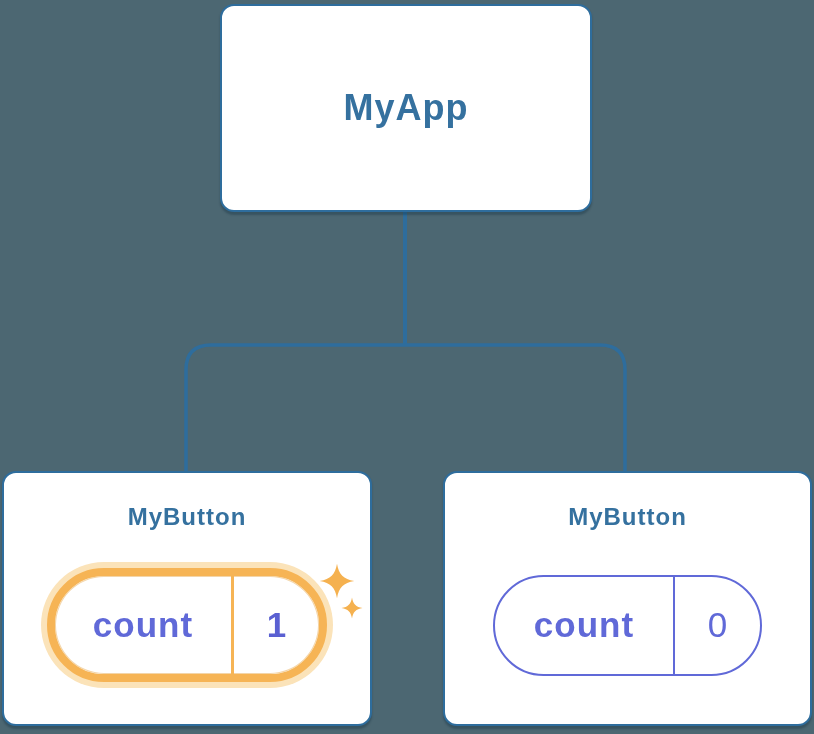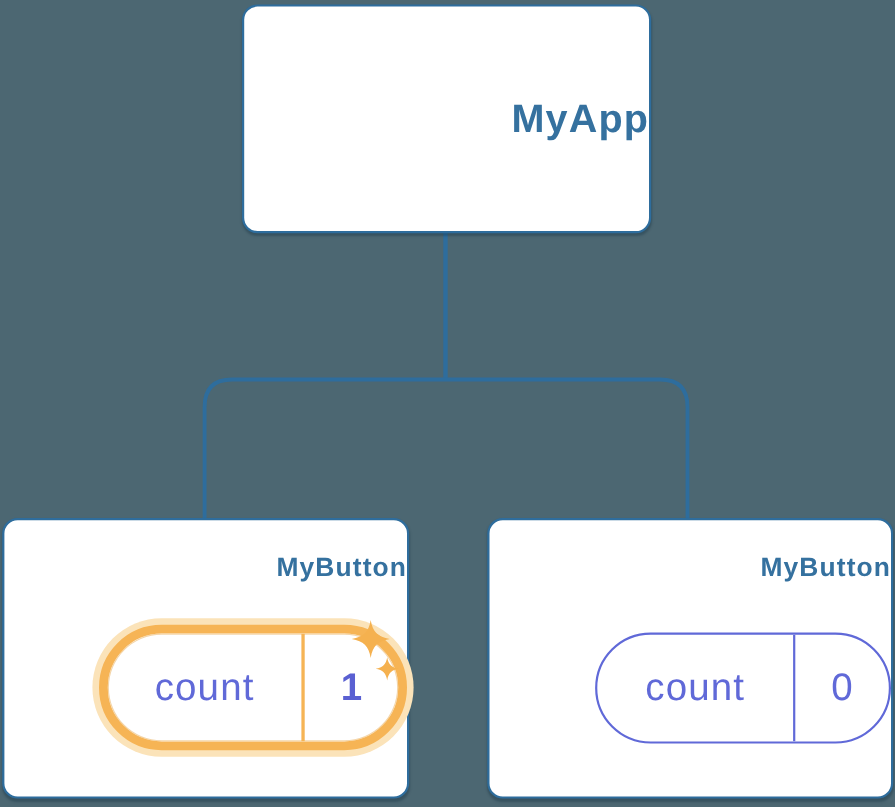--- a/index.html
+++ b/index.html
@@ -13,21 +13,21 @@
   .connector-svg { position: absolute; left: 0; top: 0; }
   .node {
     position: absolute;
     background: #ffffff;
     border: 2.5px solid #2e6d9d;
     border-radius: 14px;
     box-sizing: border-box;
     box-shadow: 0 2.5px 2px rgba(17,45,62,0.35);
     display: flex;
     flex-direction: column;
-    align-items: flex-end;
+    align-items: center;
   }
   .node-root { left: 220px; top: 4px; width: 372px; height: 208px; justify-content: center; }
   .card-left  { left: 2px;   top: 471px; width: 370px; height: 255px; }
   .card-right { left: 443px; top: 471px; width: 369px; height: 255px; }
   .node-label {
     font-size: 36px;
     font-weight: 600;
     letter-spacing: 1px;
     color: #35719f;
     line-height: 1.2;
@@ -51,20 +51,21 @@
     margin-top: 43px;
     width: 265px; height: 97px;
     border: 2px solid #6069d8;
   }
   .pill-name {
     flex: 1;
     display: flex; align-items: center; justify-content: center;
     font-size: 35px;
     letter-spacing: 1px;
     color: #6069d8;
+    font-weight: bold;
   }
   .pill-divider-orange { width: 3px; background: #f6b455; }
   .pill-divider-purple { width: 2px; background: #6069d8; }
   .pill-value {
     width: 85px;
     display: flex; align-items: center; justify-content: center;
     font-size: 35px;
     color: #6069d8;
   }
   .value-bold { font-weight: 700; color: #5a60d2; }

